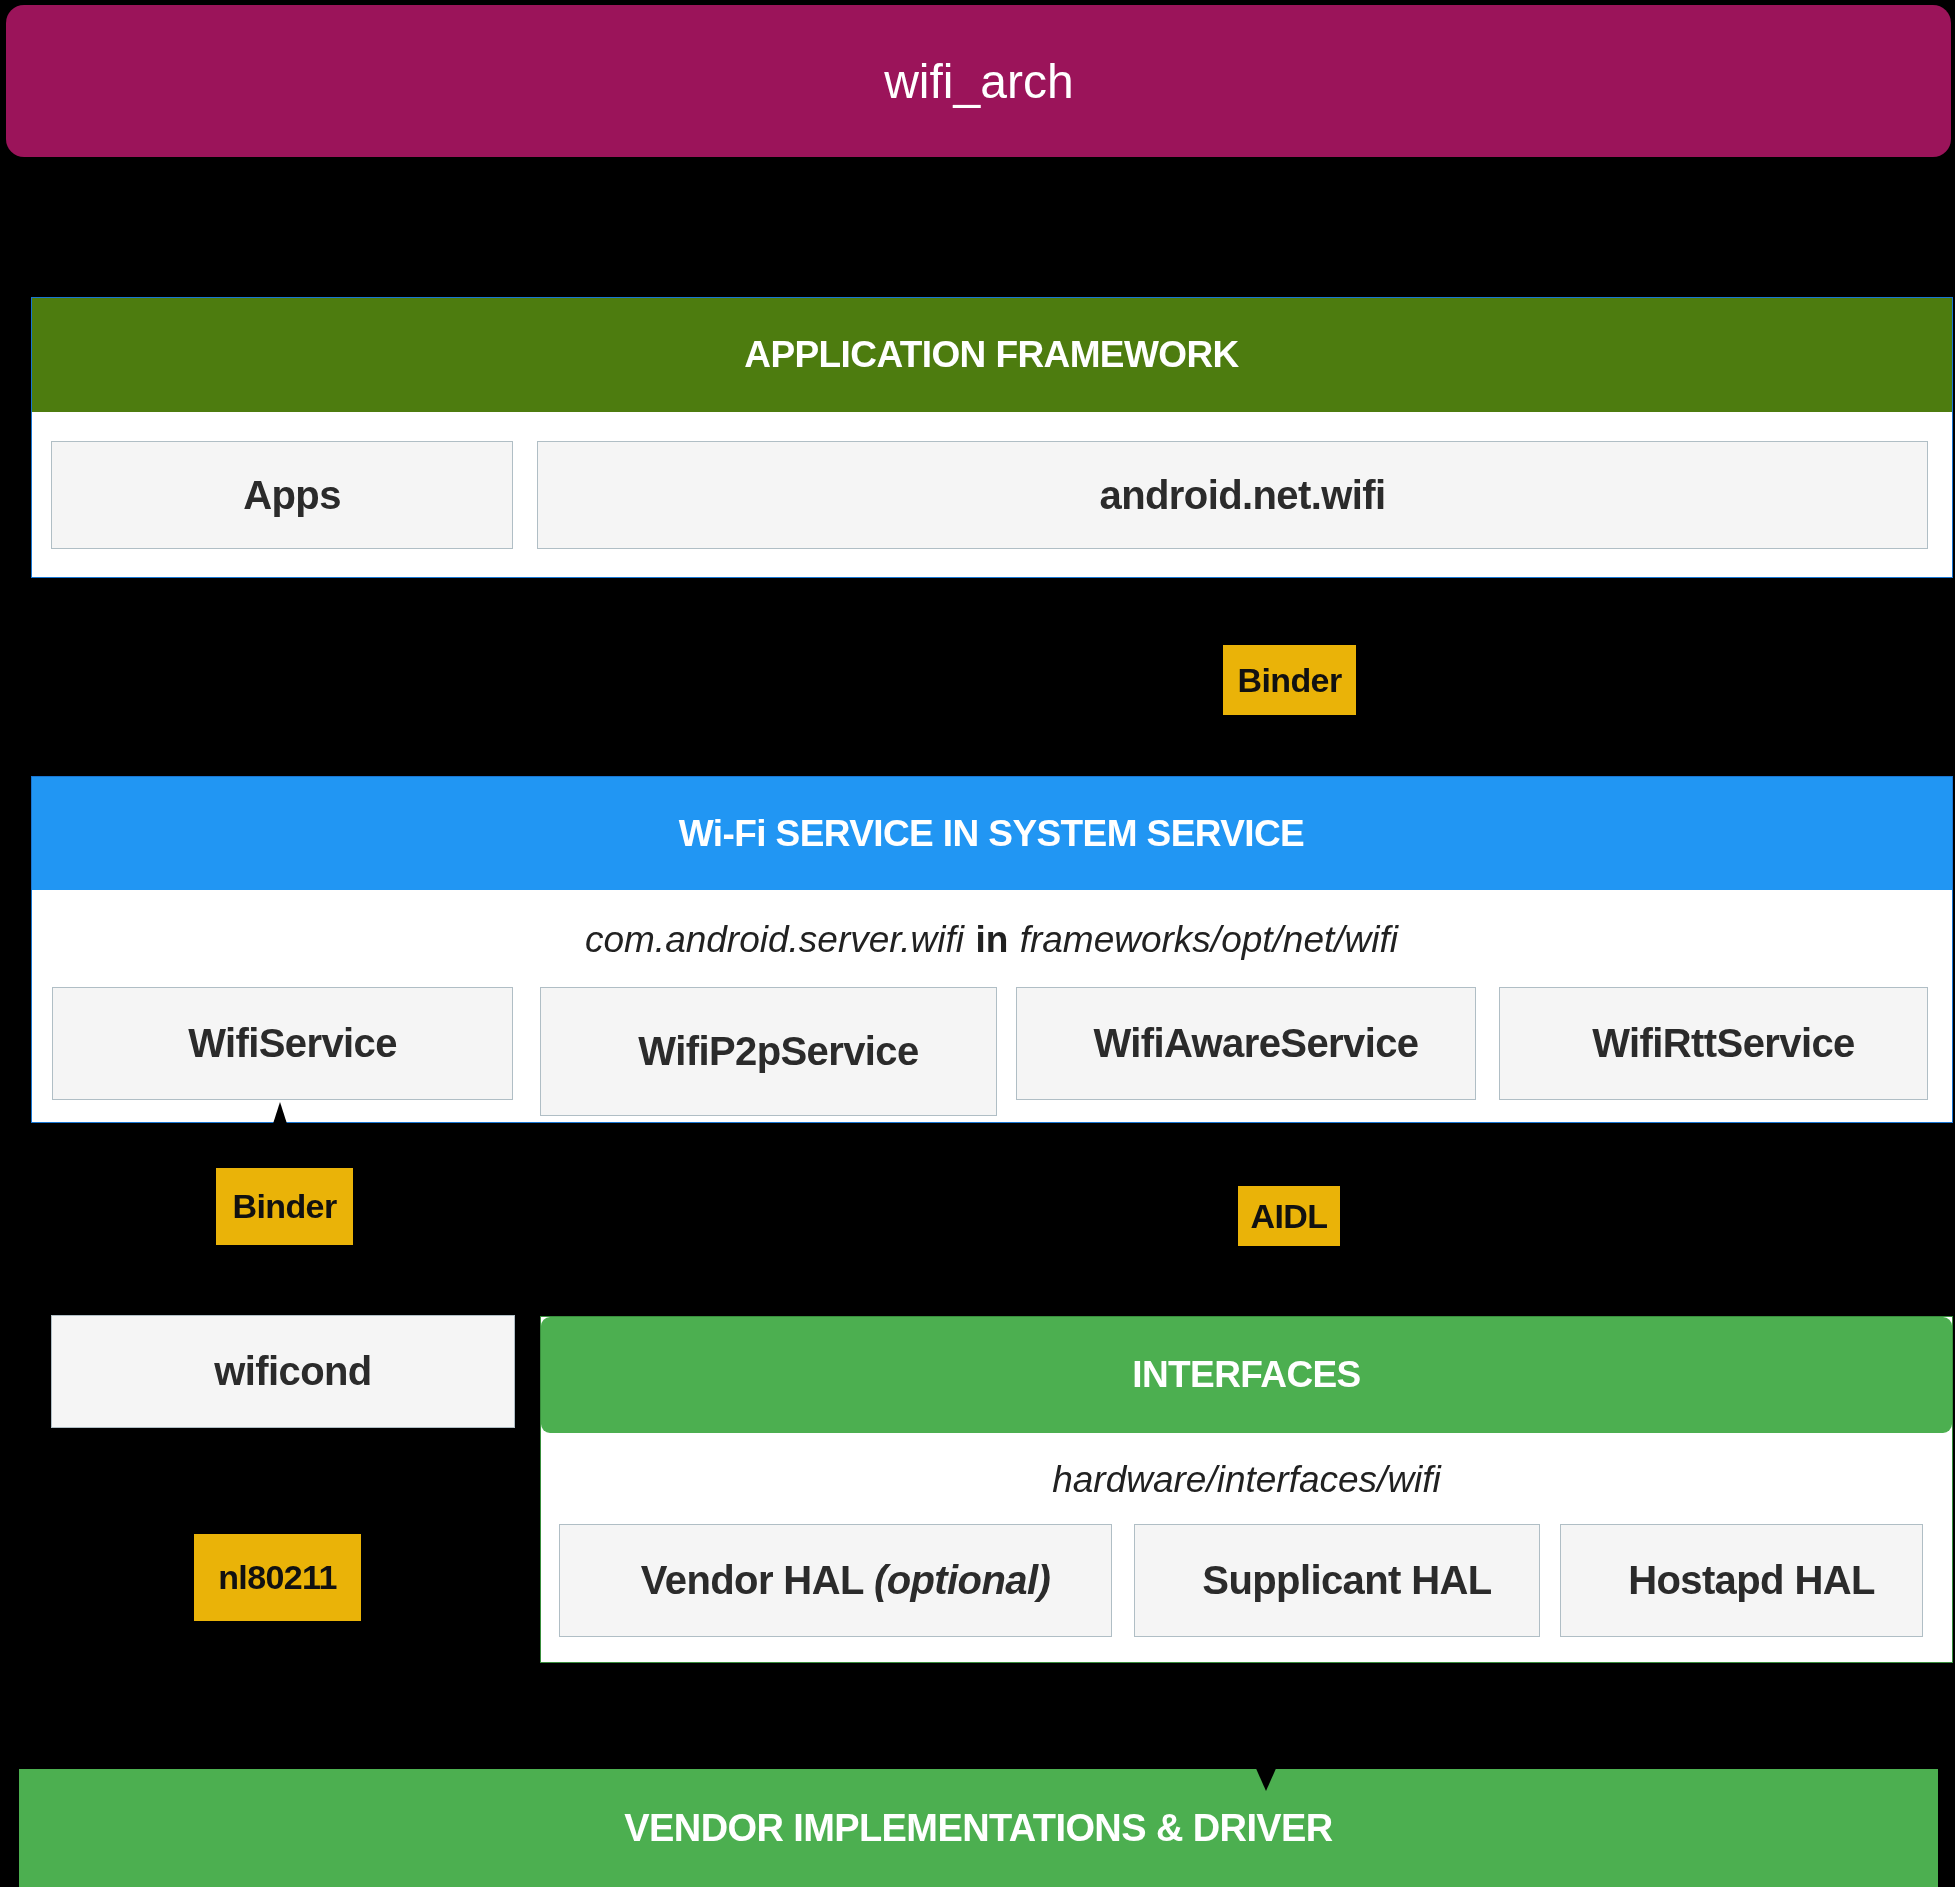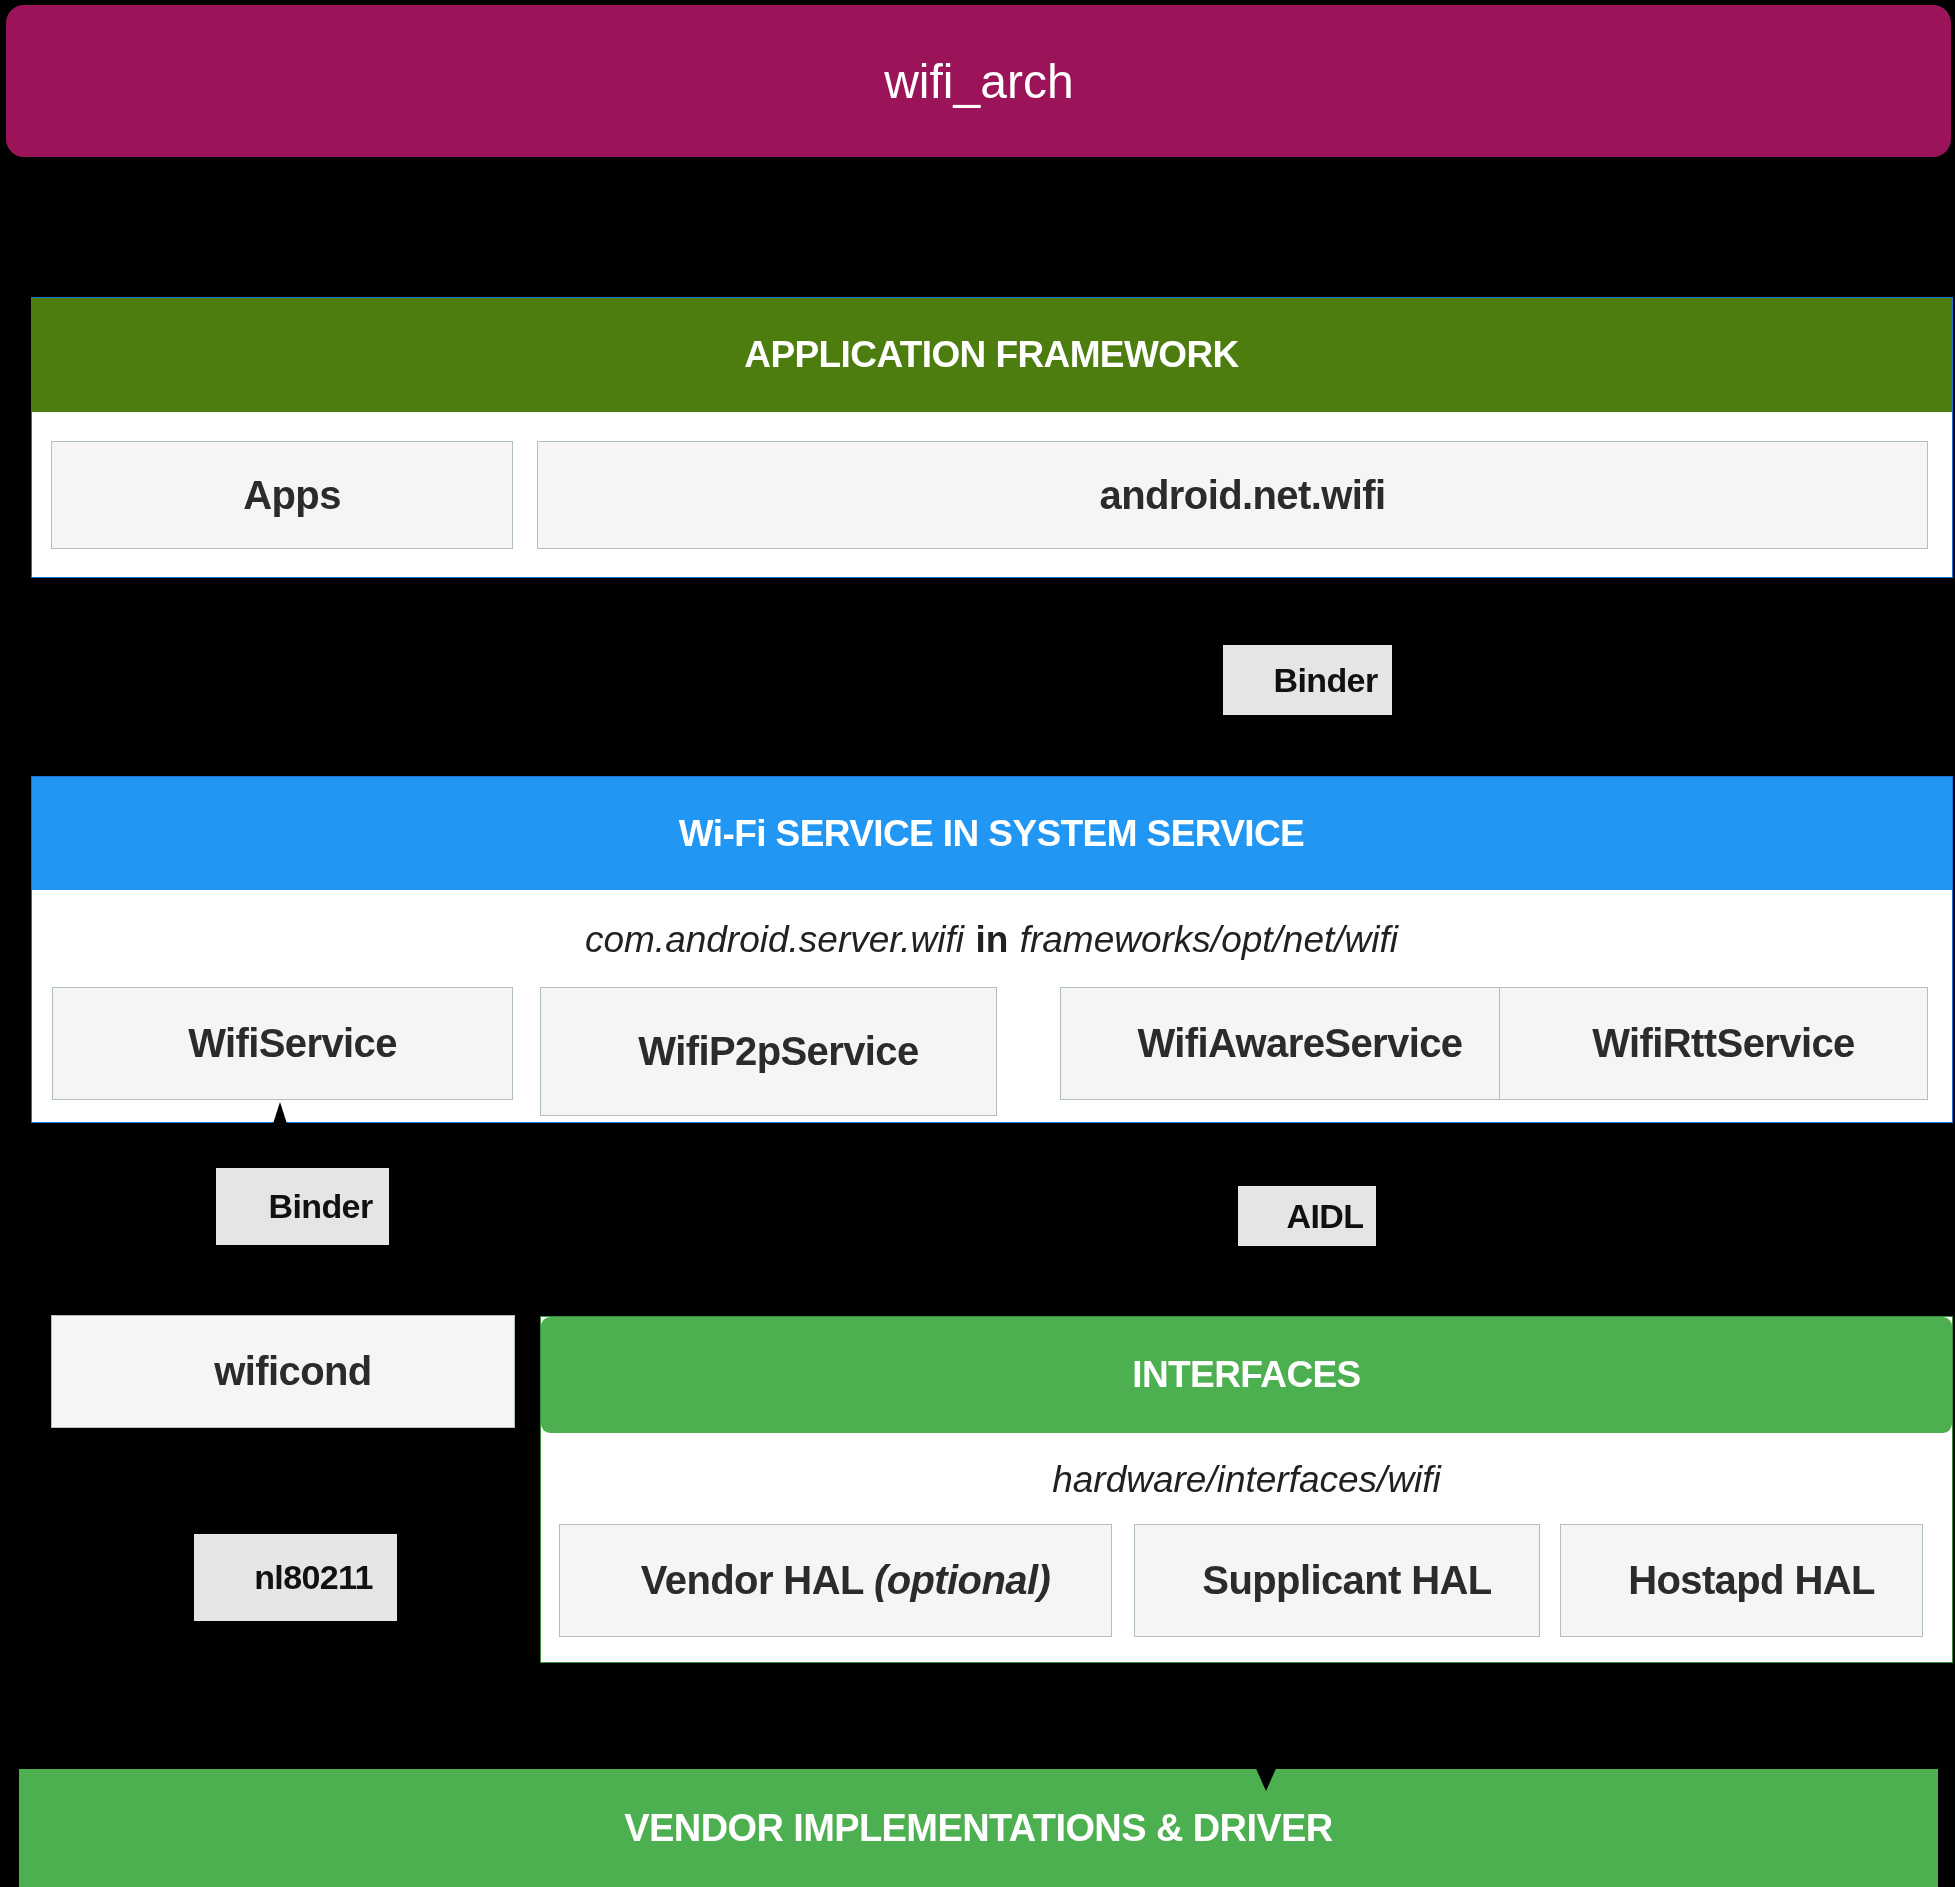--- a/index.html
+++ b/index.html
@@ -34,24 +34,23 @@
     background:#F5F5F5;border:1.9px solid #B0BEC5;box-sizing:border-box;
     display:flex;align-items:center;justify-content:center;
     color:#2b2b2b;font-weight:bold;font-size:40px;letter-spacing:-0.6px;
     white-space:nowrap;
     padding-left:20px;
   }
   .gray-box .opt{font-style:italic;margin-left:10.2px;}
 
   
   .chip{
-    background:#e5e5e5;color:#111;font-weight:bold;font-size:34px;
+    background:#eab308;color:#111;font-weight:bold;font-size:34px;
     display:flex;align-items:center;justify-content:center;
     letter-spacing:-0.6px;
-    padding-left:36px;
   }
 
   
   .arrow-up{
     width:0;height:0;border-left:9.5px solid transparent;border-right:9.5px solid transparent;
     border-bottom:28px solid #000;z-index:5;
   }
   .arrow-down{
     width:0;height:0;border-left:12px solid transparent;border-right:12px solid transparent;
     border-top:27px solid #000;z-index:5;
@@ -96,21 +95,21 @@
     <span class="bd">in</span>
     <span class="it">frameworks/opt/net/wifi</span>
   </div>
 </div>
 <div class="abs gray-box" style="left:52px;top:987px;width:461px;height:113px;">
   <span>WifiService</span>
 </div>
 <div class="abs gray-box" style="left:540px;top:987px;width:457px;height:129px;">
   <span>WifiP2pService</span>
 </div>
-<div class="abs gray-box" style="left:1016px;top:987px;width:460px;height:113px;margin-left:44px;">
+<div class="abs gray-box" style="left:1016px;top:987px;width:460px;height:113px;">
   <span>WifiAwareService</span>
 </div>
 <div class="abs gray-box" style="left:1499px;top:987px;width:429px;height:113px;">
   <span>WifiRttService</span>
 </div>
 
 <div class="abs arrow-up" style="left:271px;top:1102px;"></div>
 
 <div class="abs chip" style="left:216px;top:1168px;width:137px;height:77px;">
   <span>Binder</span>

